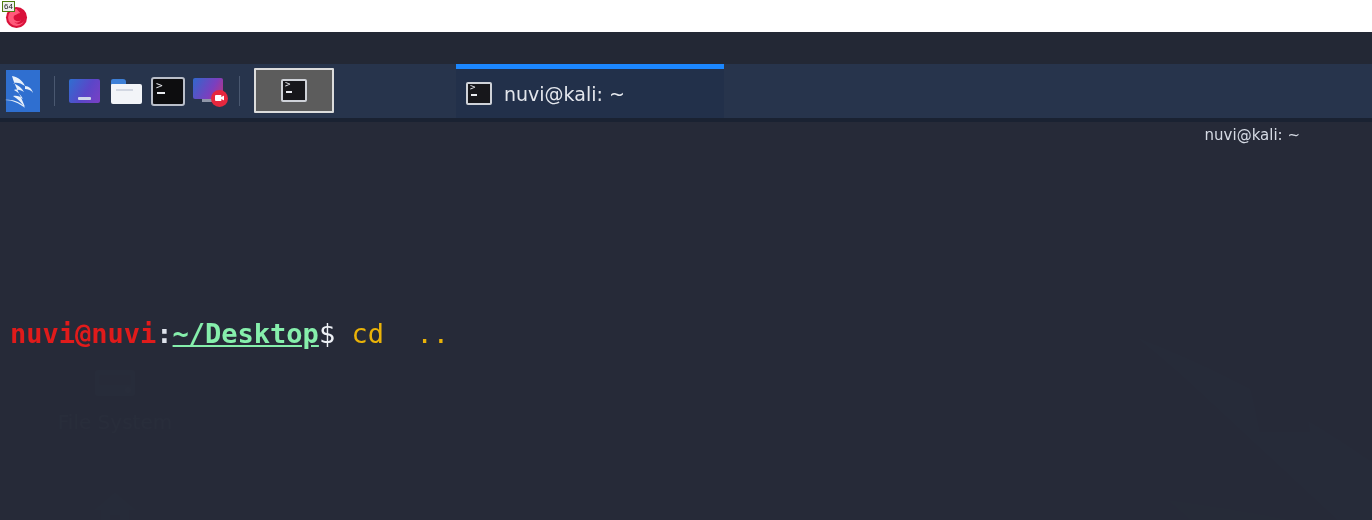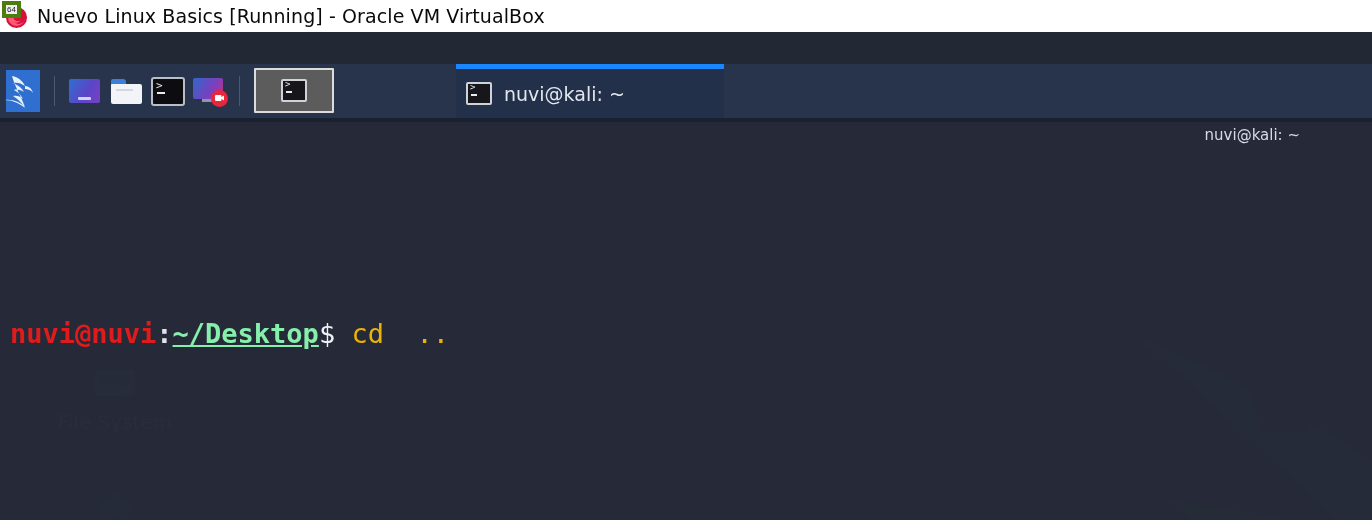--- a/index.html
+++ b/index.html
@@ -32,21 +32,21 @@
     position: relative;
     flex: 0 0 auto;
   }
   .vbox-icon-badge {
     position: absolute;
     top: 0; left: 1px;
     font-size: 8px;
     line-height: 9px;
     background: #efefef;
     color: #222;
-    border: 4px solid #4d7c0f;
+    border: 1px solid #4d7c0f;
     padding: 0 1px;
     font-family: "Liberation Sans", sans-serif;
     z-index: 3;
   }
   .vbox-spiral {
     position: absolute;
     left: 4px; top: 5px;
     width: 23px; height: 23px;
   }
   .vbox-title-text {
@@ -362,21 +362,20 @@
 
 <div class="vbox-titlebar">
   <div class="vbox-icon-wrap">
     <svg class="vbox-spiral" viewBox="0 0 24 24">
       <circle cx="12" cy="12" r="11" fill="#d9113a"></circle>
       <path d="M12 3.2a8.8 8.8 0 1 0 8.8 8.8 6.6 6.6 0 0 1-11.6 4.3 4.6 4.6 0 0 0 7.6-3.5 3.2 3.2 0 1 1-6.4 0 5.5 5.5 0 0 1 5.5-5.5" fill="#ff5a7a"></path>
       <circle cx="12" cy="12" r="3" fill="#d9113a"></circle>
     </svg>
     <span class="vbox-icon-badge">64</span>
   </div>
-  <div class="vbox-title-text">Nuevo Linux Basics [Running] - Oracle VM VirtualBox</div>
 </div>
 
 <div class="desktop">
 
   <div class="wallpaper">
     <svg class="wall-svg" width="1372" height="488" viewBox="0 0 1372 488">
       <rect x="0" y="0" width="1372" height="488" fill="#232835"></rect>
       <path d="M560 100 C760 95 1010 180 1200 360 L1372 520 L1372 330 C1180 180 940 95 700 82 Z" fill="#2a3040" opacity="0.75"></path>
       <path d="M620 240 C820 260 1050 360 1190 488 L1372 488 L1372 430 C1200 310 980 235 760 222 Z" fill="#2c3243" opacity="0.7"></path>
       <path d="M250 430 C450 400 700 420 900 488 L250 488 Z" fill="#272d3c" opacity="0.8"></path>

